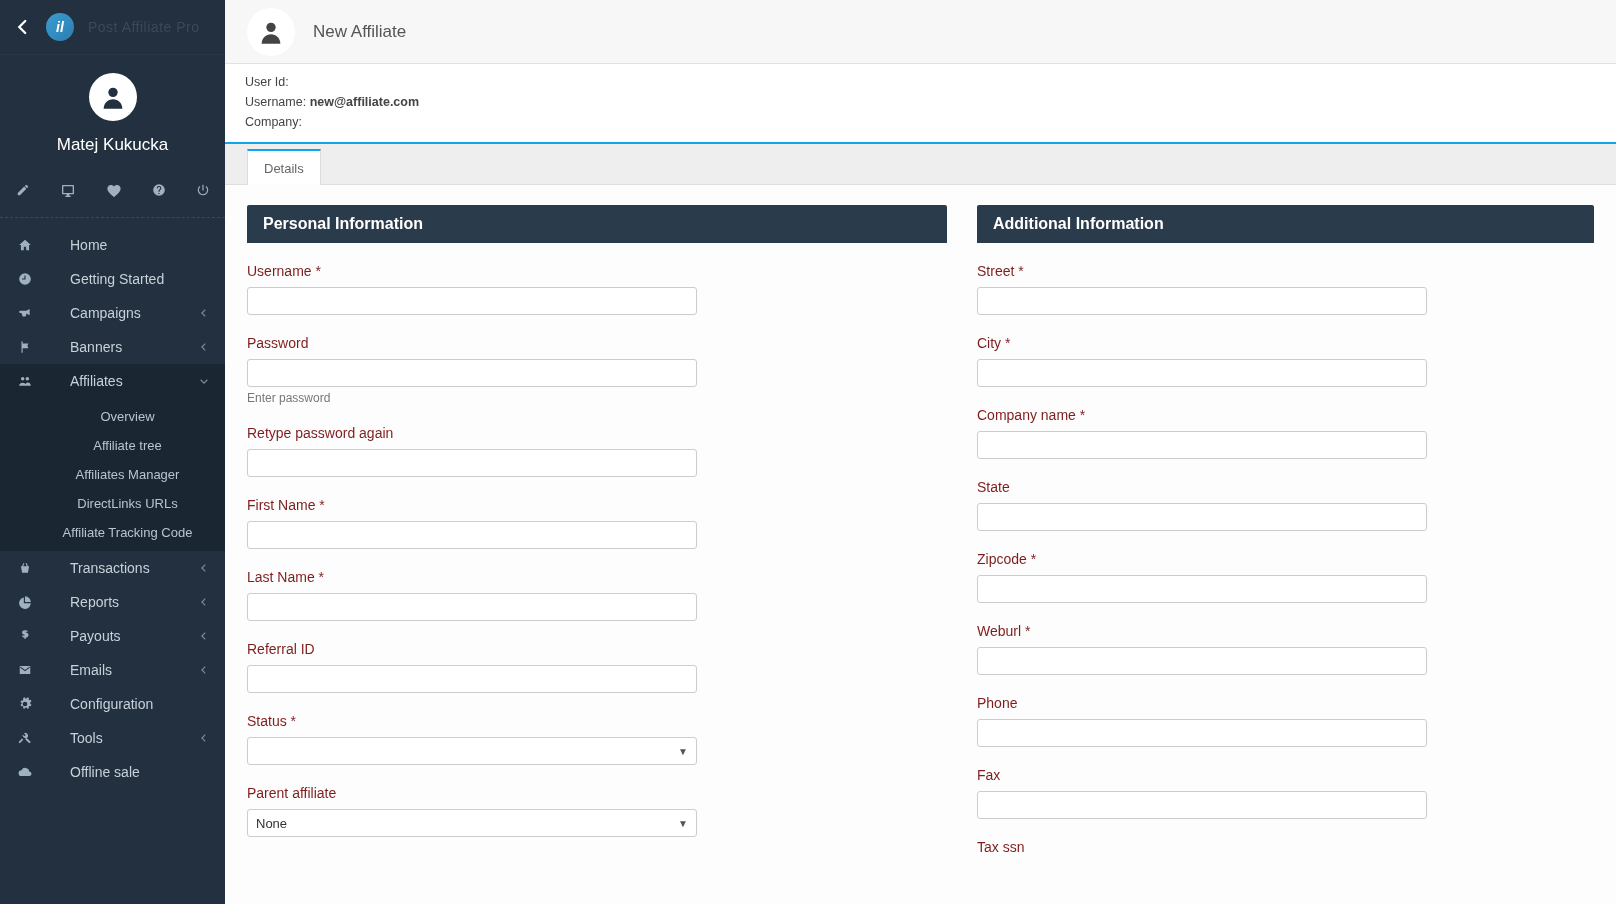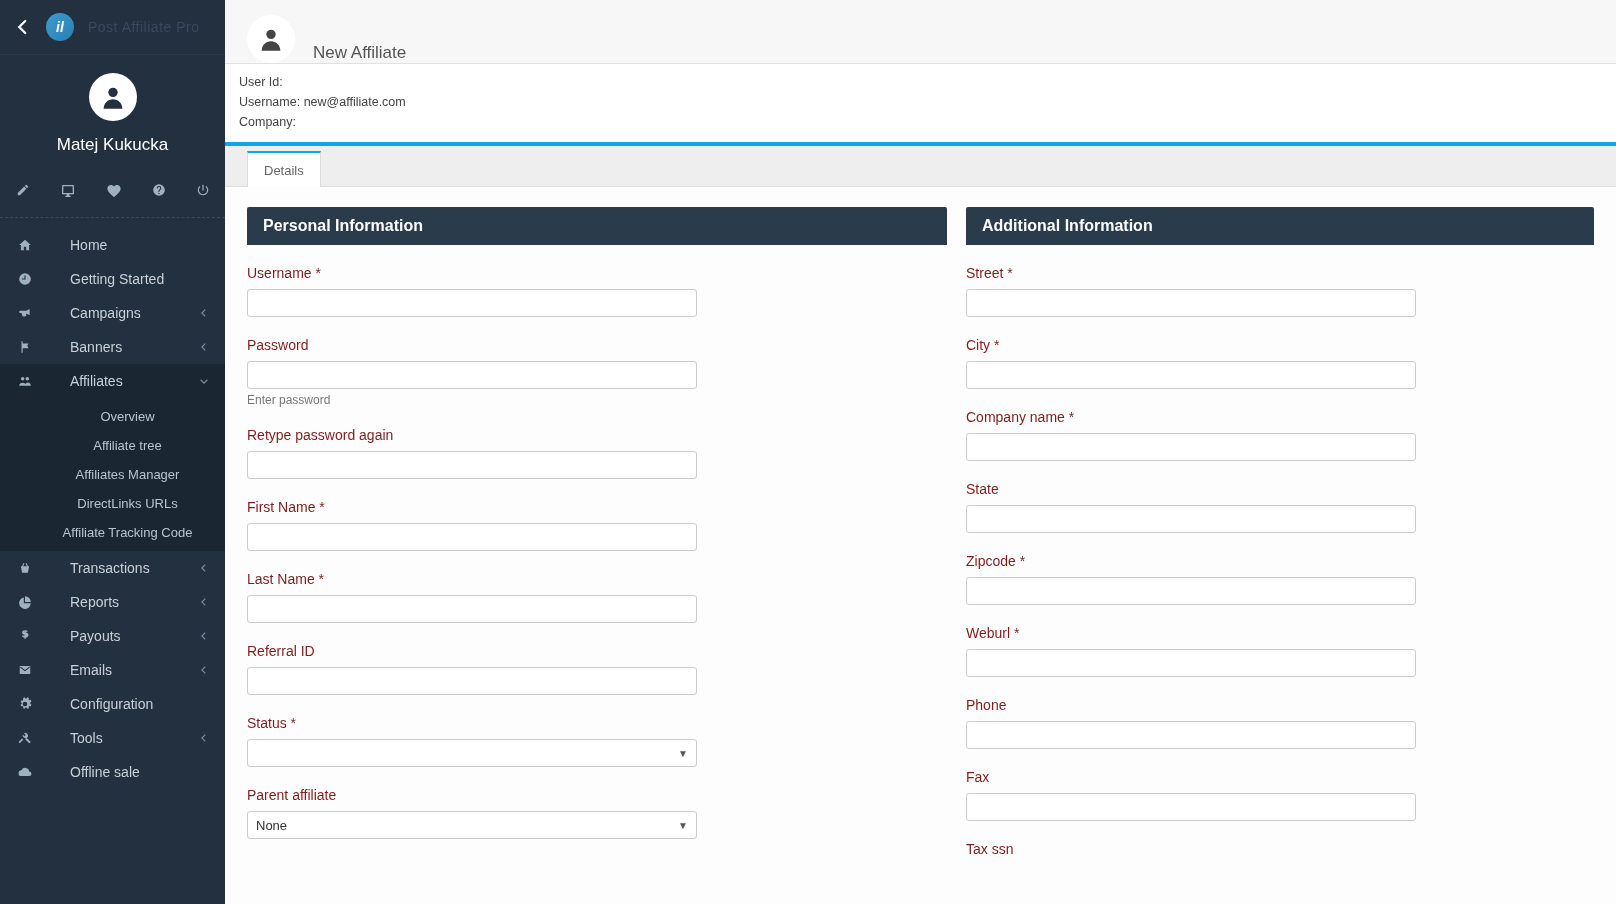--- a/index.html
+++ b/index.html
@@ -29,35 +29,35 @@
 .nav-icon { width:18px; display:flex; align-items:center; justify-content:center; margin-right:14px; color:#9fb0bf; }
 .nav-label { flex:1;margin-left:22px; }
 .nav-chevron { color:#7a8a99; }
 .nav-item.expanded { background:#1a2632; }
 .subnav { background:#1a2632; padding:4px 0; }
 .sub-item { padding:7px 16px 7px 46px; color:#b8c4cf; font-size:13px; cursor:pointer;text-align:center; }
 
 
 .main { flex:1; display:flex; flex-direction:column; background:#fdfdfd; }
 
-.page-header { height:64px; background:#f7f7f7; border-bottom:1px solid #e1e1e1; display:flex; align-items:flex-end; padding:0 22px; gap:18px; }
+.page-header { height:64px; background:#f7f7f7; border-bottom:1px solid #e1e1e1; display:flex; align-items:center; padding:0 22px; gap:18px; }
 .page-header .hicon { width:48px; height:48px; border-radius:50%; background:#fff; display:flex; align-items:center; justify-content:center; }
 .page-header .hicon svg { width:28px; height:28px; fill:#444; }
 .page-title { font-size:17px; color:#555; font-weight:400; }
 
-.meta-strip { padding:8px 14px 10px; background:#fff; border-bottom:4px solid #0ea5e9; font-size:12.5px; color:#444; line-height:1.6; }
-.meta-strip .mval { font-weight:400; }
+.meta-strip { padding:8px 20px 10px; background:#fff; border-bottom:2px solid #0ea5e9; font-size:12.5px; color:#444; line-height:1.6; }
+.meta-strip .mval { font-weight:700; }
 
 .tab-row { background:#eeeeee; border-bottom:1px solid #ddd; padding:0 22px; display:flex; }
 .tab { padding:10px 16px 9px; font-size:13px; color:#666; background:#fff; border:1px solid #ddd; border-bottom:none; border-top:2px solid #0ea5e9; position:relative; top:1px; cursor:pointer; }
 .tab-row::before { content:""; display:block; height:12px; }
  .tab-wrap { display:flex; align-items:flex-end; height:40px; }
 
 .content { flex:1; overflow:auto; padding:20px 22px 40px; }
-.columns { display:flex; gap:19px; }
+.columns { display:flex; gap:30px; }
 .col-left { width:700px; flex-shrink:0; }
 .col-right { flex:1; min-width:420px; }
 
 .panel-head { background:#2a3b4c; color:#fff; font-weight:700; font-size:16px; padding:10px 16px; border-radius:2px 2px 0 0; }
 .panel-body { padding:20px 0 0; }
 
 .form-row { margin-bottom:20px; }
 .form-row label { display:block; font-size:14px; color:#7f1d1d; margin-bottom:8px; }
 .form-row input[type=text], .form-row input[type=password], .form-row .select {
   width:450px; height:28px; border:1px solid #ccc; border-radius:3px; padding:0 8px; font-size:13px; background:#fff;

